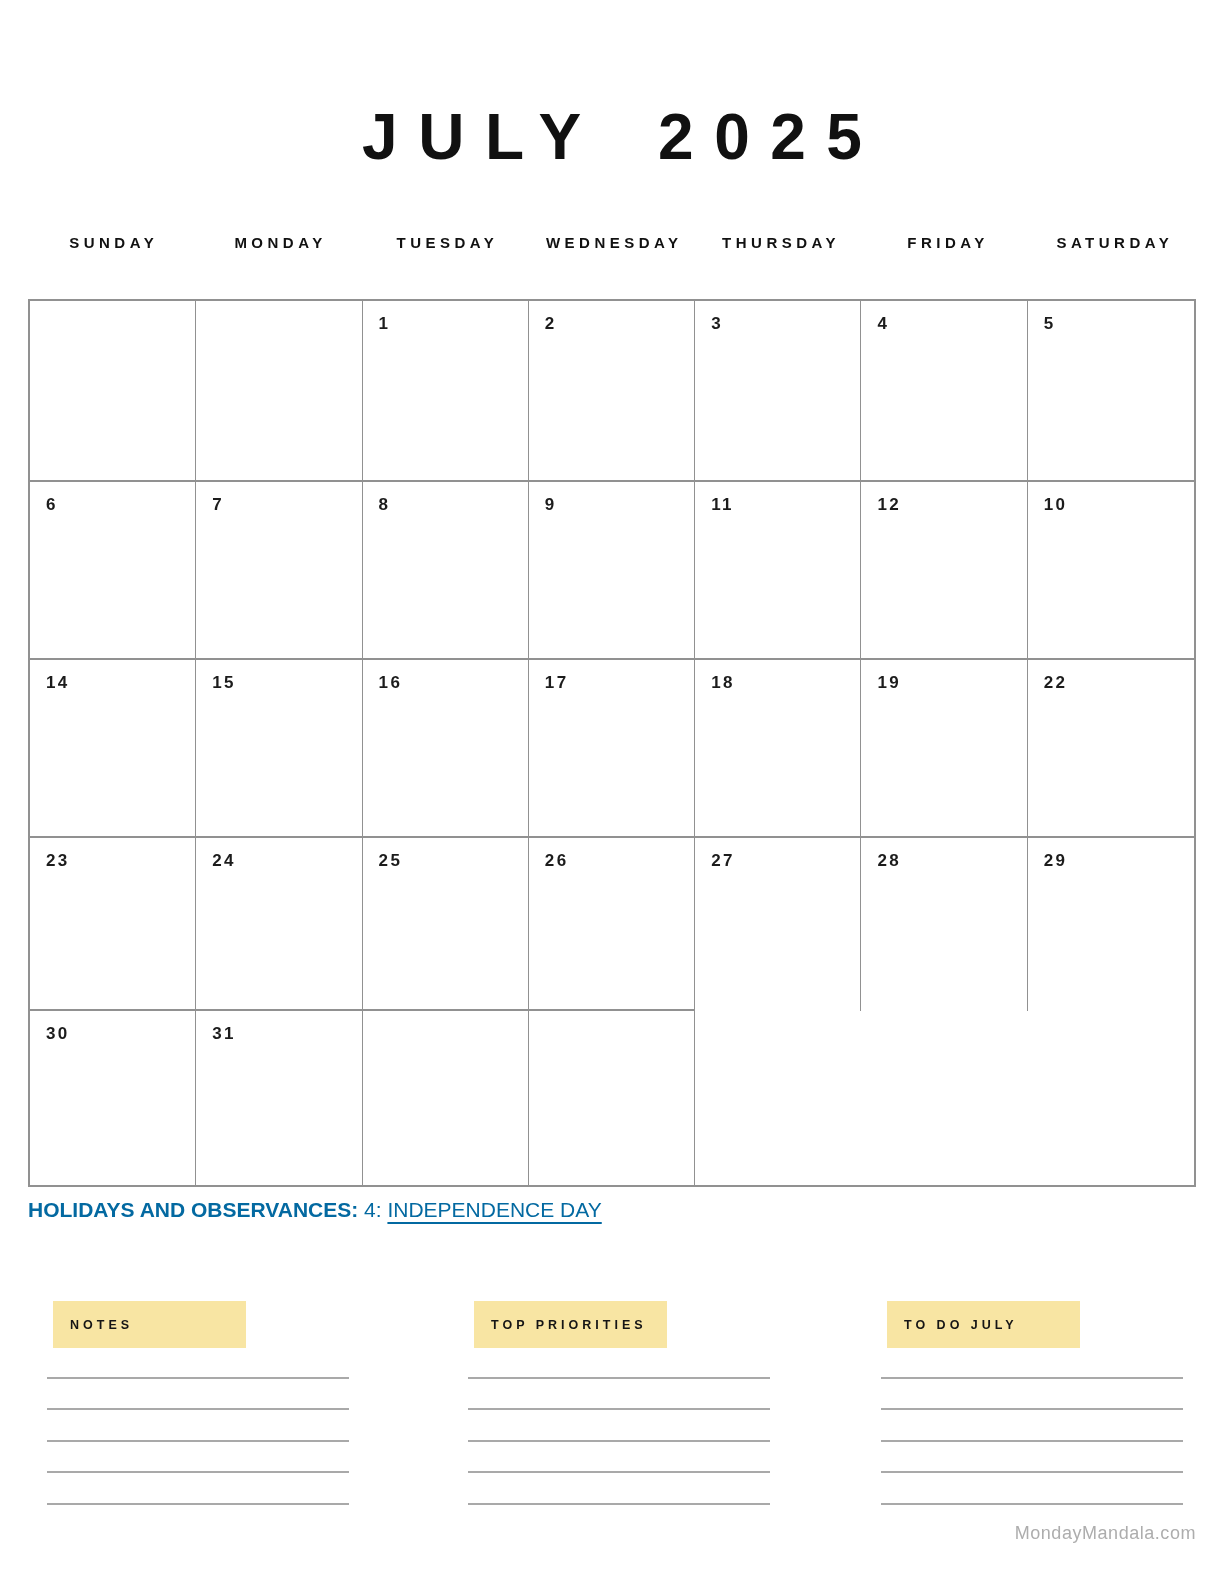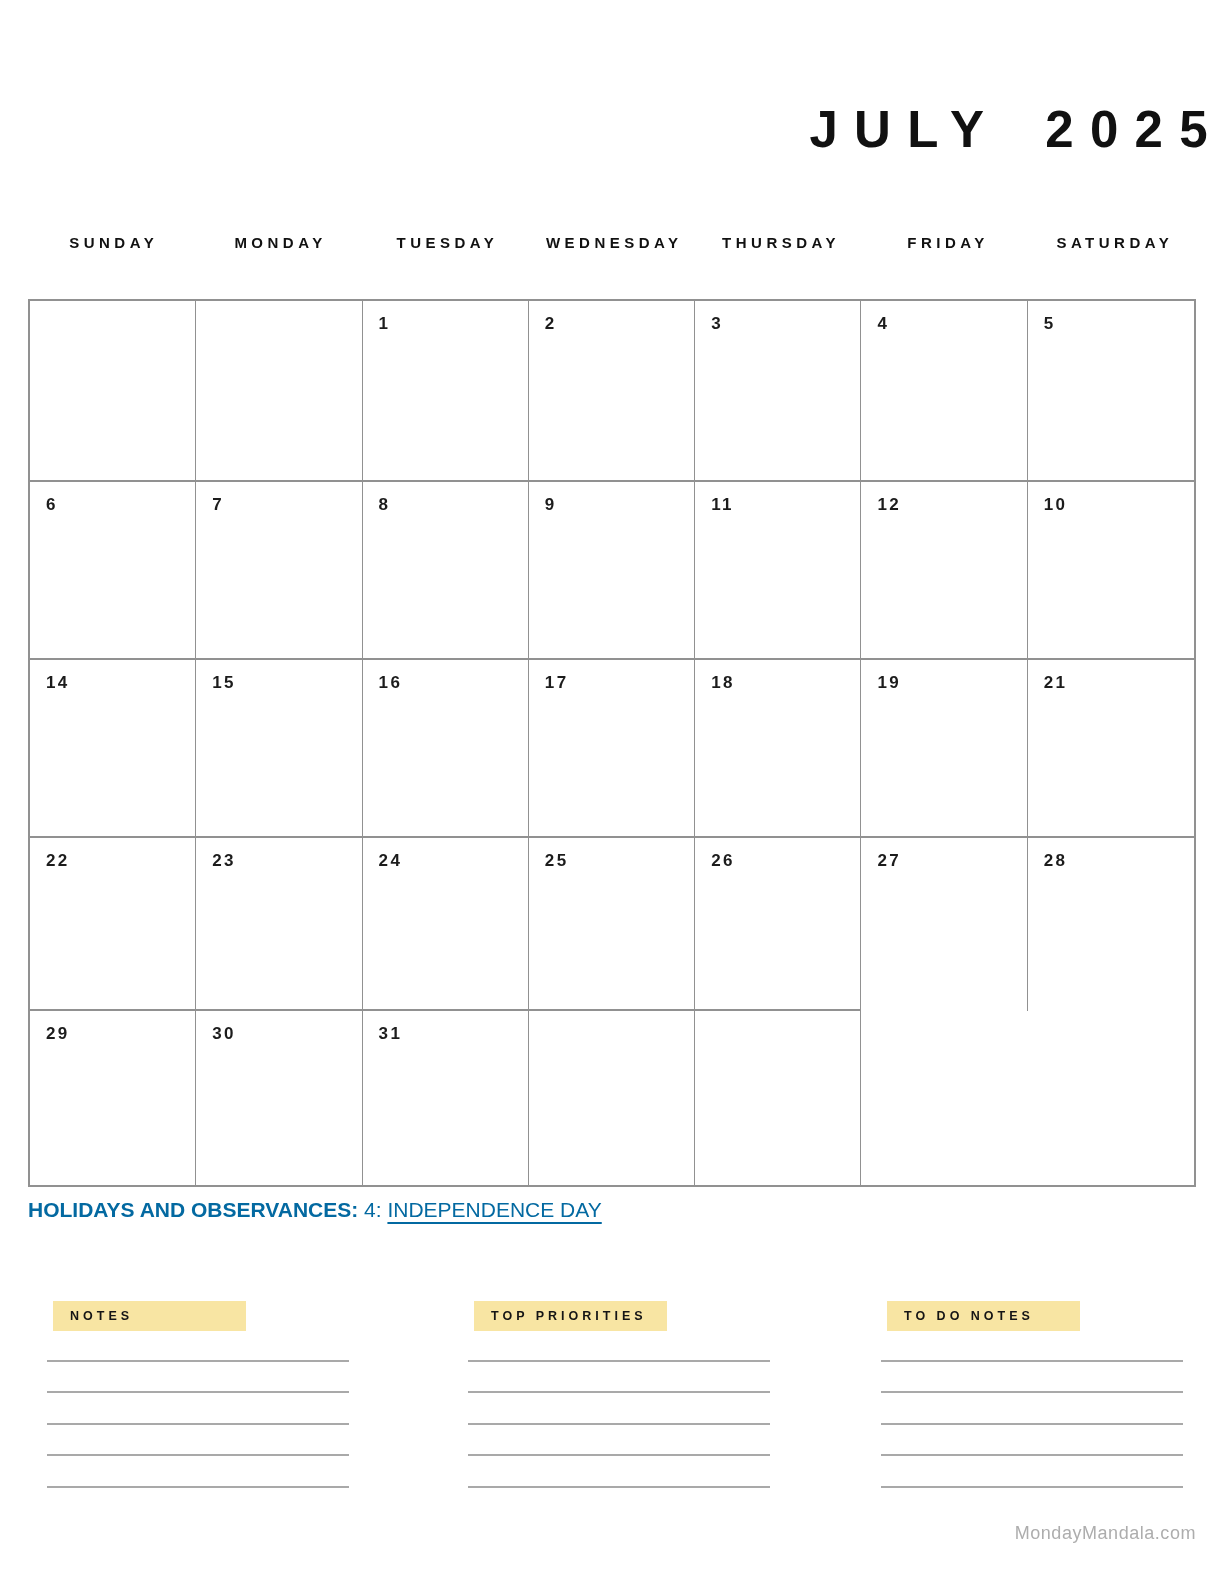--- a/index.html
+++ b/index.html
@@ -14,22 +14,22 @@
   .page{
     position:relative;
     width:1224px;height:1583px;
     background:#ffffff;
     font-family:"Liberation Sans", sans-serif;
     color:var(--ink);
     overflow:hidden;
   }
   .title{
     position:absolute;top:100px;left:0;width:100%;
-    text-align:right;
-    font-size:51px;font-weight:700;
+    text-align:center;
+    font-size:64px;font-weight:700;
     letter-spacing:0.32em;text-indent:0.32em;
     word-spacing:0.30em;
     color:#111;
   }
   .weekdays{
     position:absolute;top:234px;left:28px;width:1168px;
     display:grid;grid-template-columns:repeat(7,1fr);
   }
   .weekday{
     text-align:center;
@@ -63,21 +63,21 @@
   .holiday-name{
     text-decoration:underline;
     text-underline-offset:5px;
     text-decoration-thickness:1.5px;
   }
   .section{position:absolute;top:1301px;width:302px;}
   .section-notes{left:47px;}
   .section-priorities{left:468px;}
   .section-todo{left:881px;}
   .section-label{
-    margin-left:6px;width:193px;height:30px;
+    margin-left:6px;width:193px;height:47px;
     background:var(--highlight);
     display:flex;align-items:center;
     padding-left:17px;
     font-size:12.5px;font-weight:700;
     letter-spacing:0.32em;
     color:#151515;
   }
   .rules{margin-top:29px;}
   .rule{height:2px;background:var(--rule-line);margin-bottom:29.4px;}
   .footer{
@@ -120,21 +120,20 @@
     <div class="cell"><span class="daynum">12</span></div>
 
     <div class="cell"><span class="daynum">10</span></div>
     <div class="cell"><span class="daynum">14</span></div>
     <div class="cell"><span class="daynum">15</span></div>
     <div class="cell"><span class="daynum">16</span></div>
     <div class="cell"><span class="daynum">17</span></div>
     <div class="cell"><span class="daynum">18</span></div>
     <div class="cell"><span class="daynum">19</span></div>
 
-    <div class="cell"><span class="daynum">21</span></div>
     <div class="cell"><span class="daynum">22</span></div>
     <div class="cell"><span class="daynum">23</span></div>
     <div class="cell"><span class="daynum">24</span></div>
     <div class="cell"><span class="daynum">25</span></div>
     <div class="cell"><span class="daynum">26</span></div>
 
     <div class="cell"><span class="daynum">27</span></div>
     <div class="cell"><span class="daynum">28</span></div>
     <div class="cell"><span class="daynum">29</span></div>
     <div class="cell"><span class="daynum">30</span></div>
@@ -165,21 +164,21 @@
     <div class="rules">
       <div class="rule"></div>
       <div class="rule"></div>
       <div class="rule"></div>
       <div class="rule"></div>
       <div class="rule"></div>
     </div>
   </div>
 
   <div class="section section-todo">
-    <div class="section-label">TO DO NOTES</div>
+    <div class="section-label">TO DO JULY</div>
     <div class="rules">
       <div class="rule"></div>
       <div class="rule"></div>
       <div class="rule"></div>
       <div class="rule"></div>
       <div class="rule"></div>
     </div>
   </div>
 
   <div class="footer">MondayMandala.com</div>

